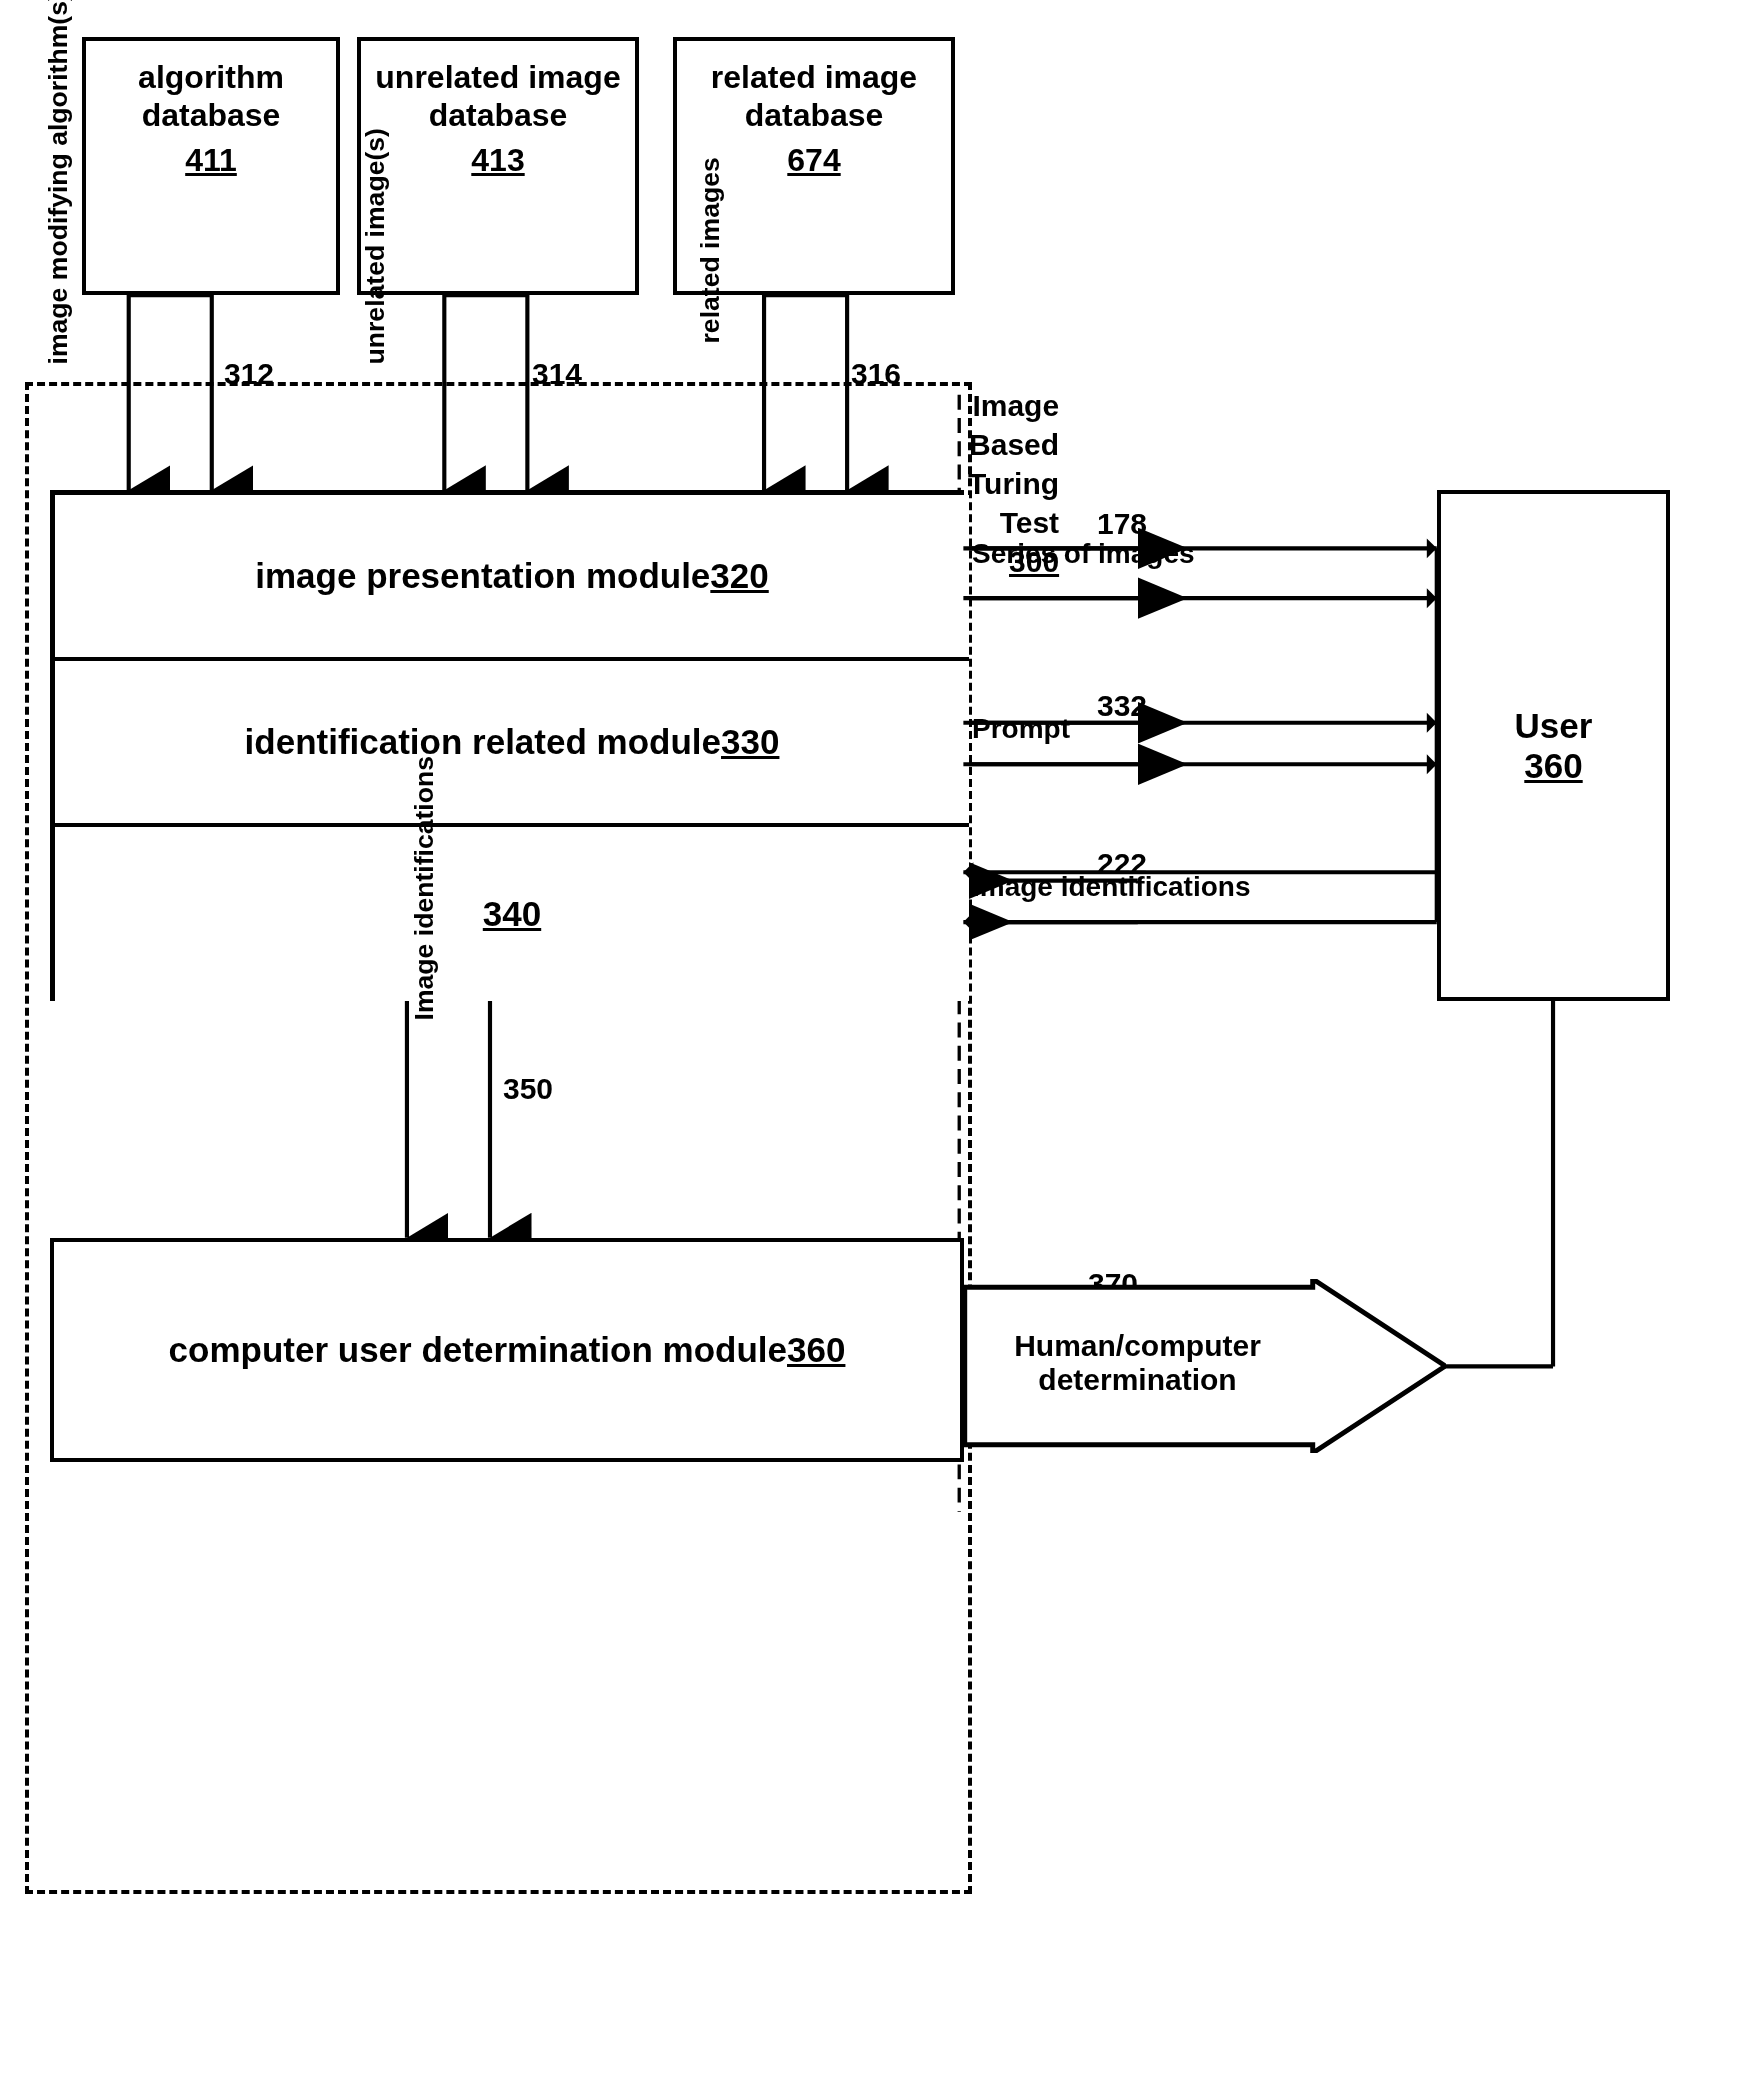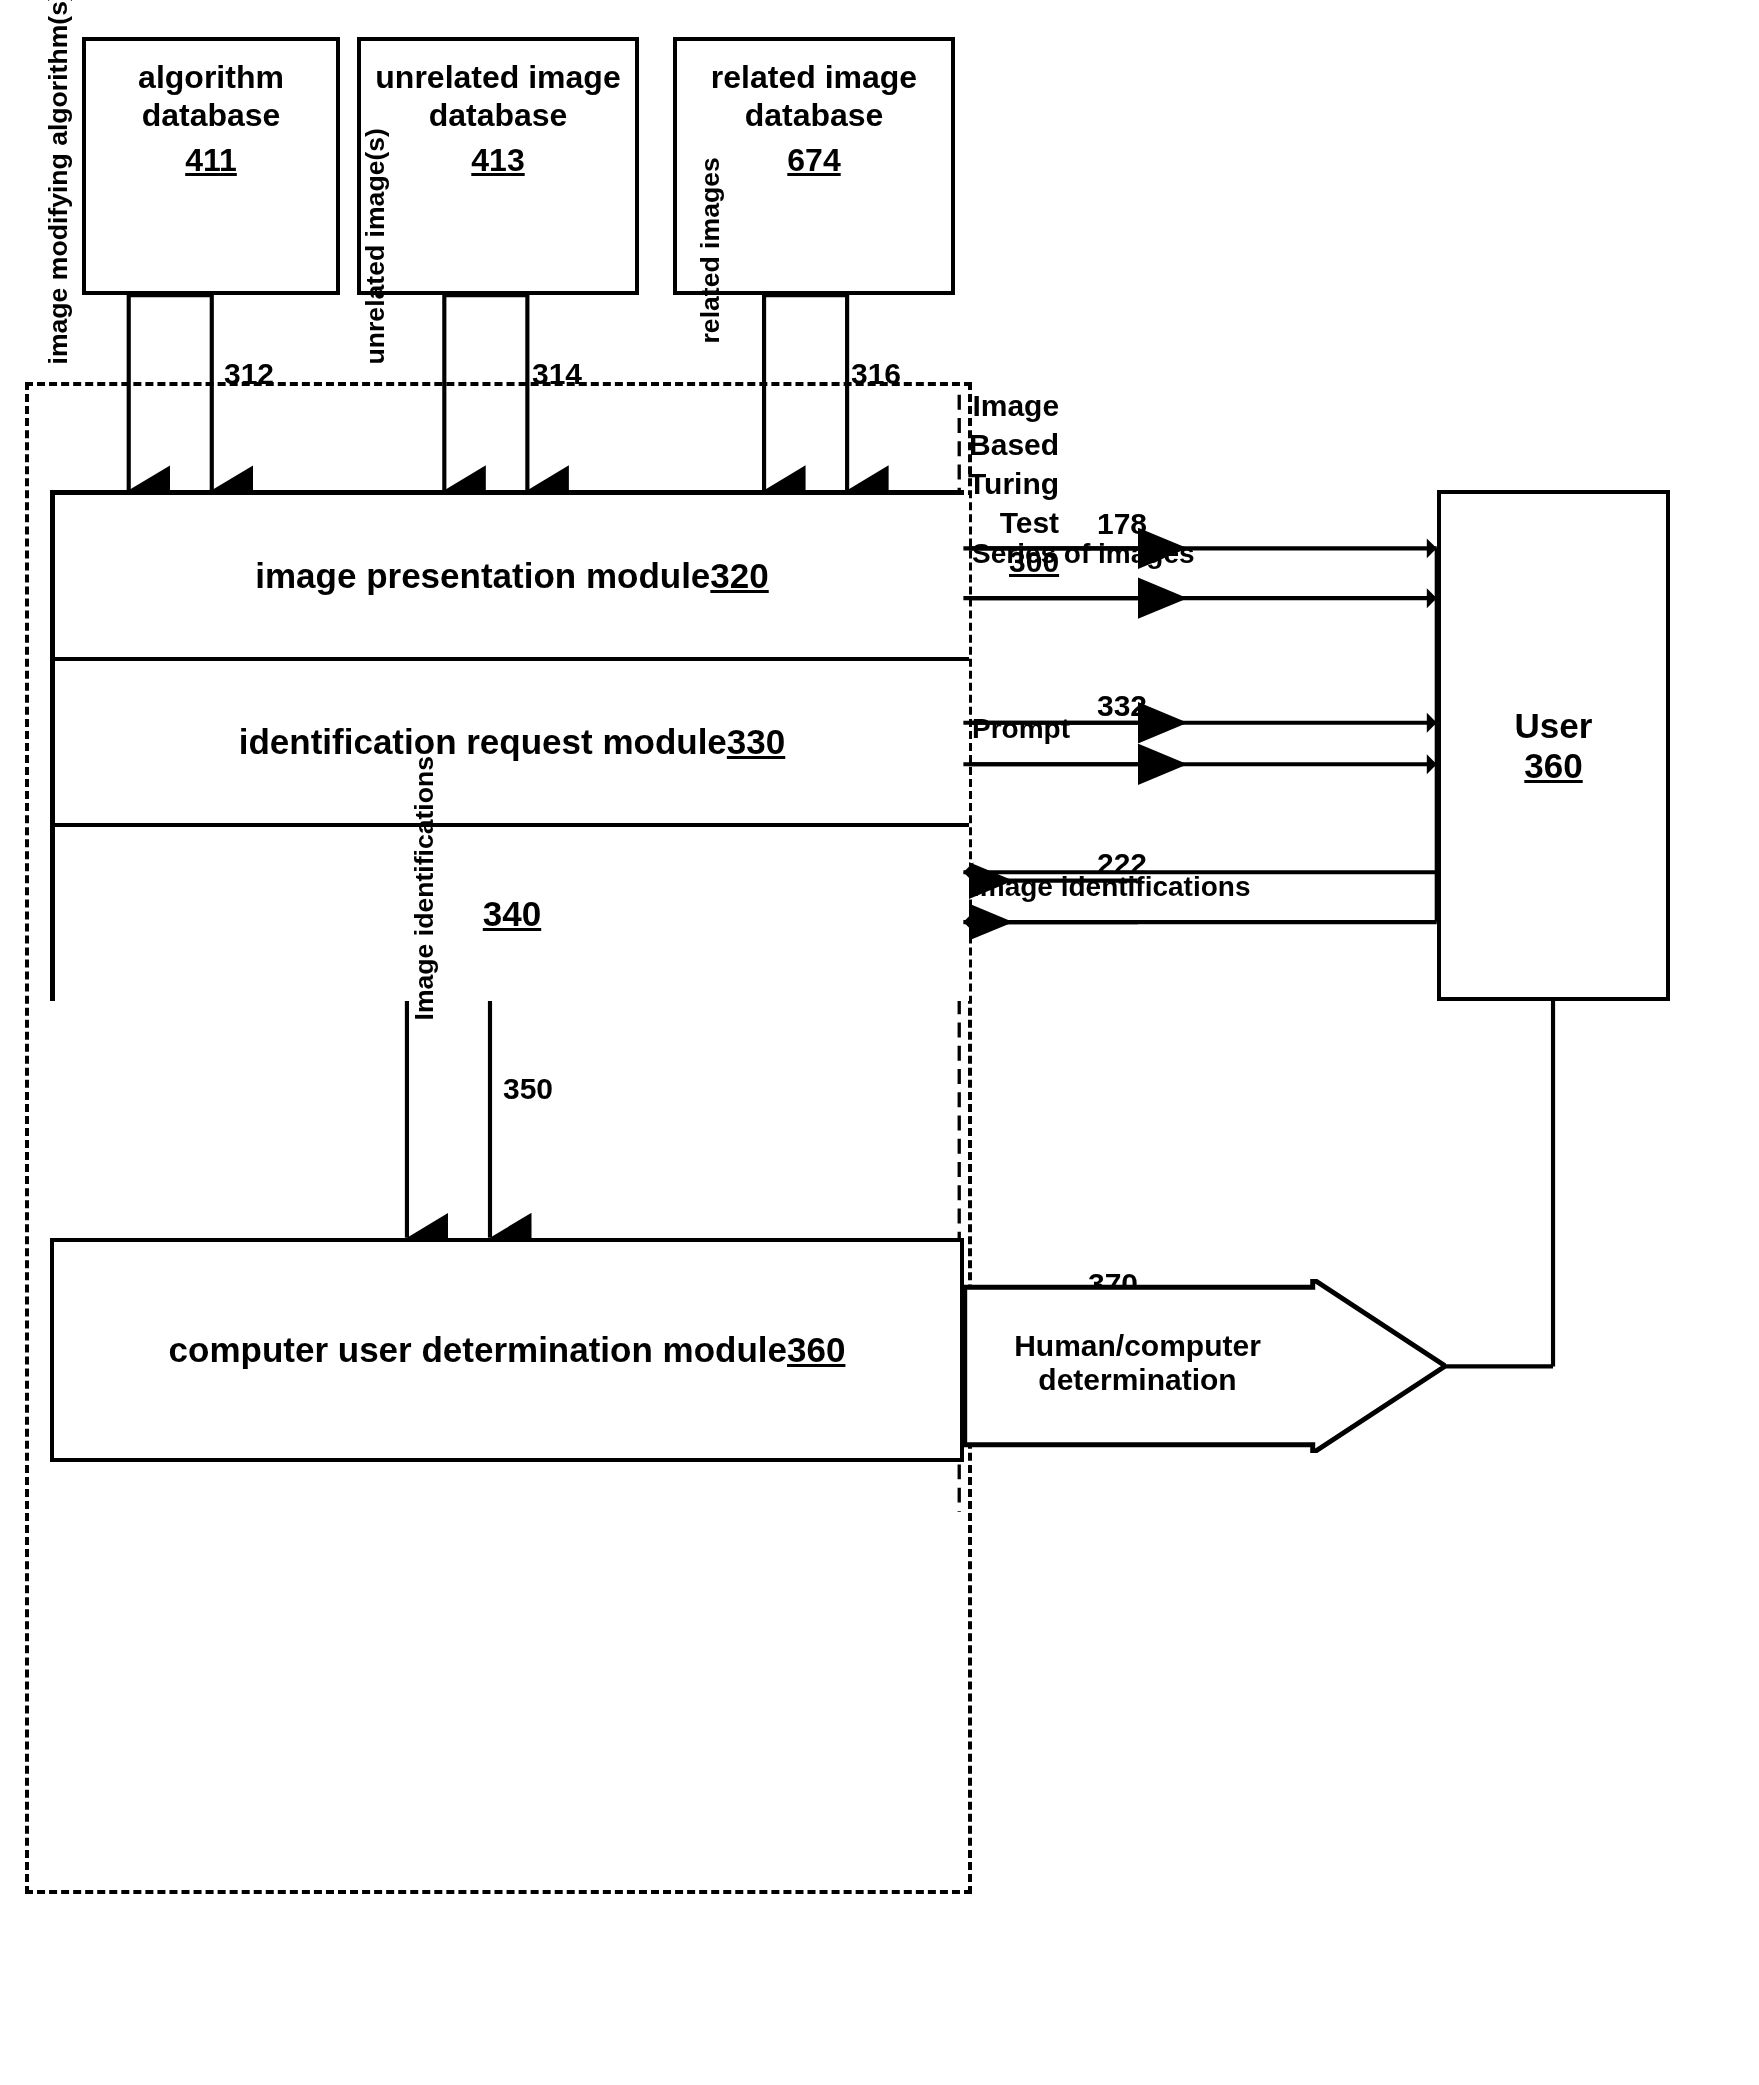--- a/index.html
+++ b/index.html
@@ -212,21 +212,21 @@
   </div>
 
   <div style="position:absolute; left:50px; top:490px; width:914px; height:511px; border:5px solid #000; background:#fff;">
 
     <div class="module-box" style="position:absolute; left:0; top:0; width:914px; height:166px; border:none; border-bottom:4.2px solid #000;">
       <span>image presentation module</span>
       <span class="num">320</span>
     </div>
 
     <div class="module-box" style="position:absolute; left:0; top:166px; width:914px; height:166px; border:none; border-bottom:4.2px solid #000;">
-      <span>identification request module</span>
+      <span>identification related module</span>
       <span class="num">330</span>
     </div>
 
     <div class="module-box" style="position:absolute; left:0; top:332px; width:914px; height:174px; border:none;">
       <span class="num">340</span>
     </div>
   </div>
 
   <div class="user-box" style="left: 1437px; top: 490px; width: 233px; height: 511px;">
     <span>User</span>

